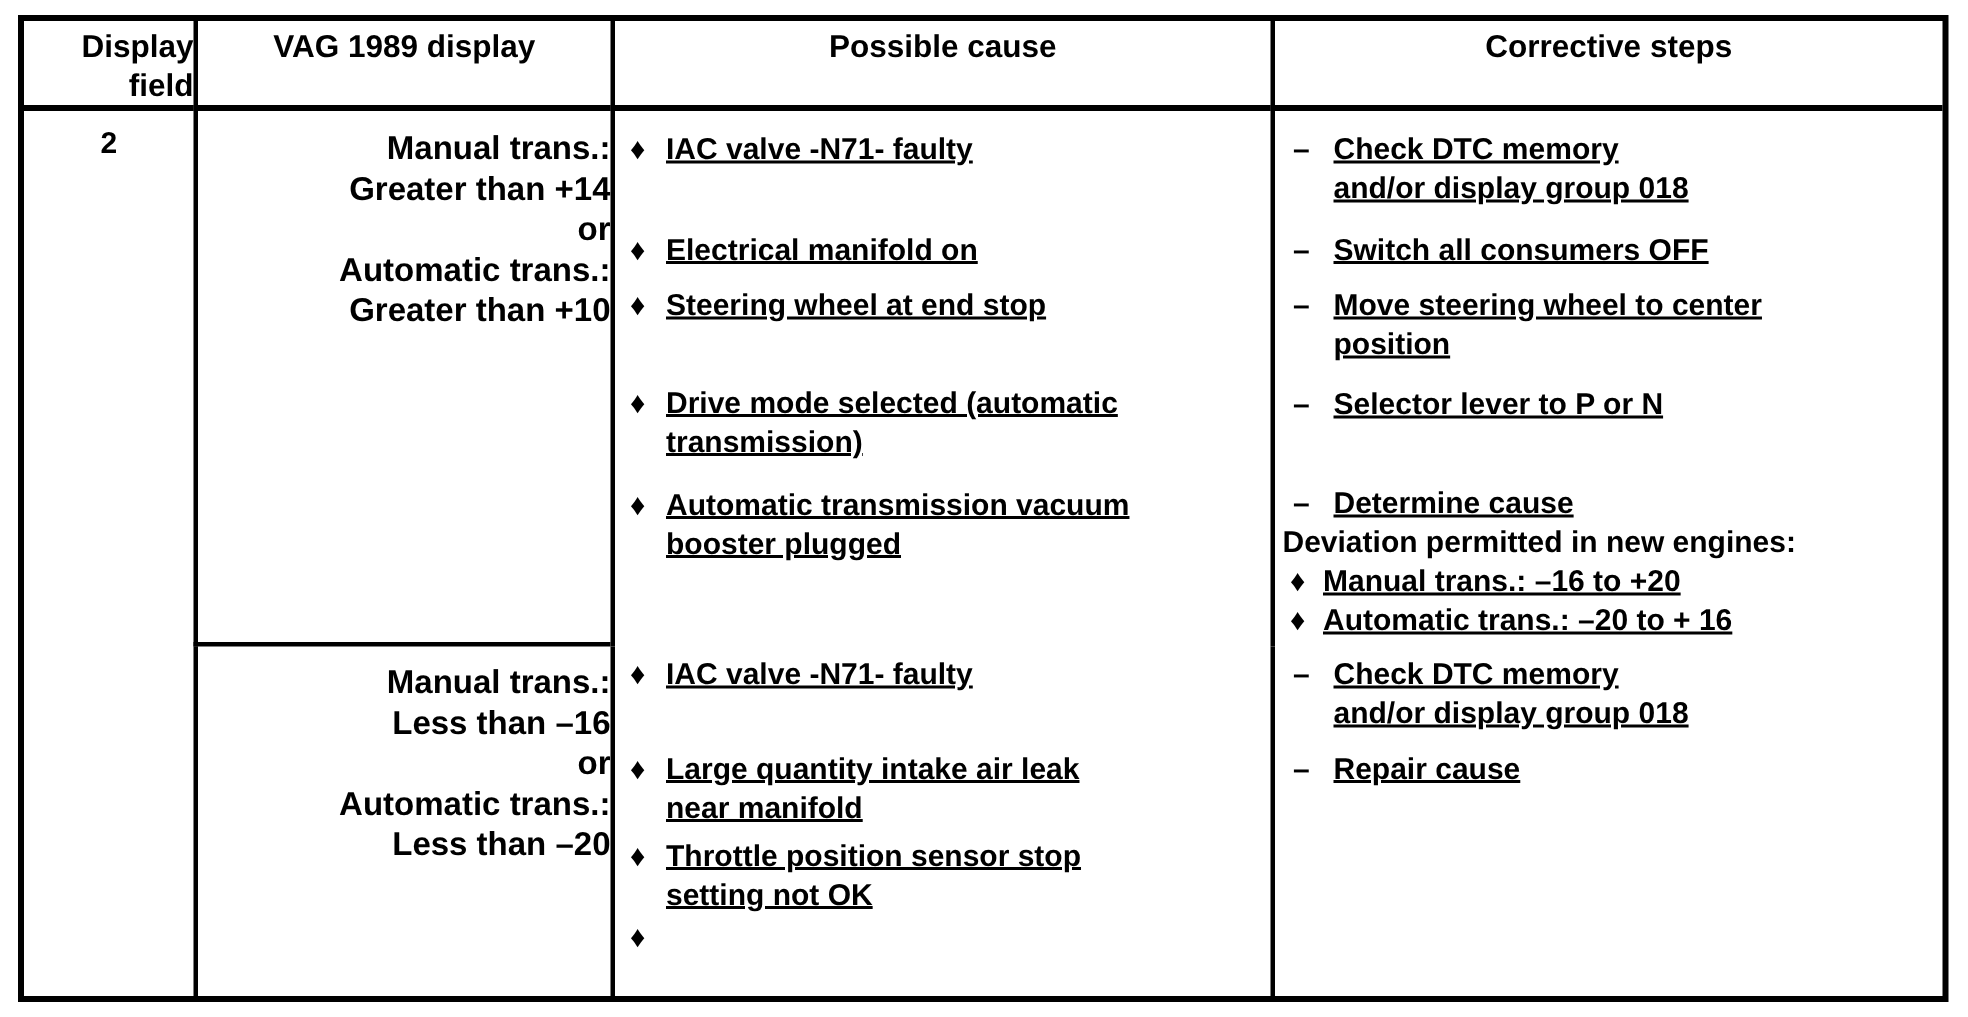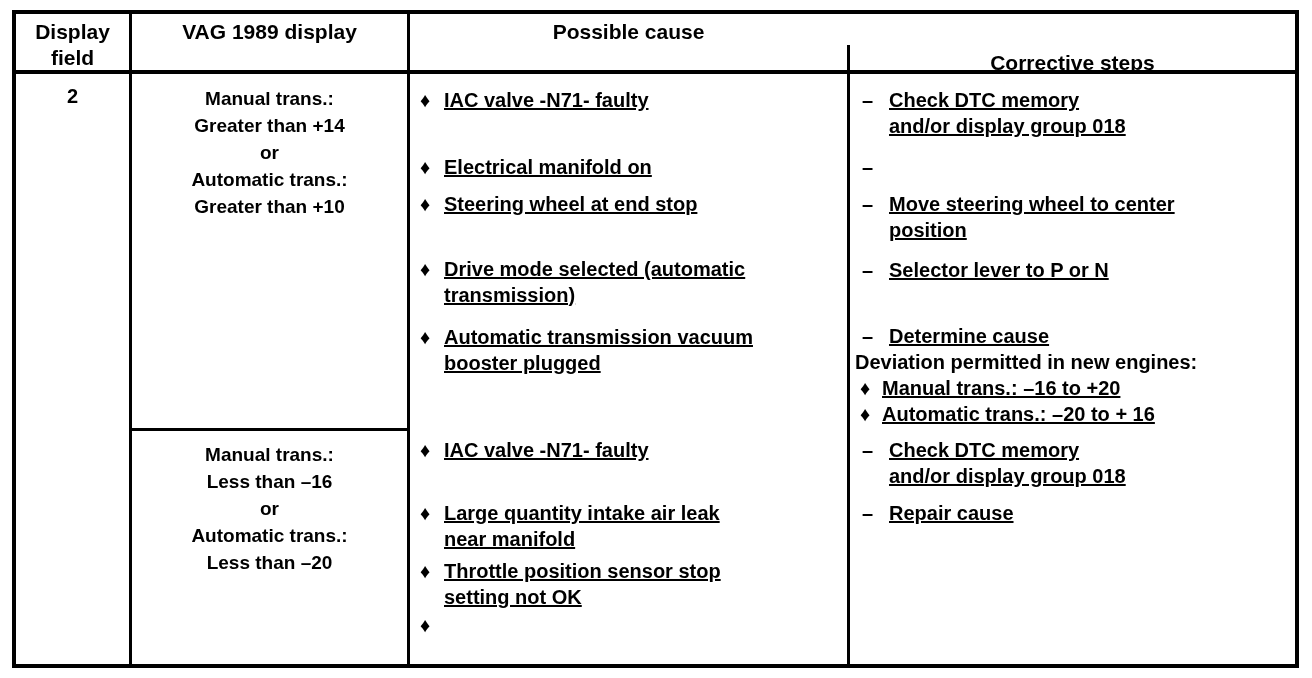--- a/index.html
+++ b/index.html
@@ -23,27 +23,27 @@
   }
   .cell{overflow:hidden;}
   .hdr{
     border-bottom:4px solid #000;
     text-align:center;
     font-size:21px;line-height:26px;
     padding-top:5px;
     white-space:pre-line;
   }
   .bl{border-left:3px solid #000;}
-  .hdr.c1{grid-column:1;grid-row:1;}
+  .hdr.c1{grid-column:1;grid-row:1;text-align:right;}
   .hdr.c2{grid-column:2;grid-row:1;}
   .hdr.c3{grid-column:3;grid-row:1;}
-  .hdr.c4{grid-column:4;grid-row:1;margin-top:31px;}
+  .hdr.c4{grid-column:4;grid-row:1;}
 
   .df-cell{grid-column:1;grid-row:2/4;text-align:center;font-size:20px;padding-top:11px;}
-  .vag{text-align:center;font-size:19px;line-height:27px;white-space:pre-line;}
+  .vag{text-align:right;font-size:22px;line-height:27px;white-space:pre-line;}
   .vag.s1{grid-column:2;grid-row:2;border-bottom:3px solid #000;padding-top:11px;}
   .vag.s2{grid-column:2;grid-row:3;padding-top:10px;}
   .cause{grid-column:3;}
   .step{grid-column:4;}
   .s1r{grid-row:2;}
   .s2r{grid-row:3;}
 
   .body-cell{font-size:20px;line-height:26px;}
   .item{display:flex;align-items:flex-start;}
   .cause .item{padding-left:10px;}
@@ -108,20 +108,21 @@
     </div>
 
     <div class="cell step s1r bl body-cell">
       <div class="item mt13">
         <span class="marker">–</span>
         <span class="itxt">Check DTC memory
 and/or display group 018</span>
       </div>
       <div class="item mt15">
         <span class="marker">–</span>
+        <span class="itxt">Switch all consumers OFF</span>
       </div>
       <div class="item mt11">
         <span class="marker">–</span>
         <span class="itxt">Move steering wheel to center
 position</span>
       </div>
       <div class="item mt14">
         <span class="marker">–</span>
         <span class="itxt">Selector lever to P or N</span>
       </div>

